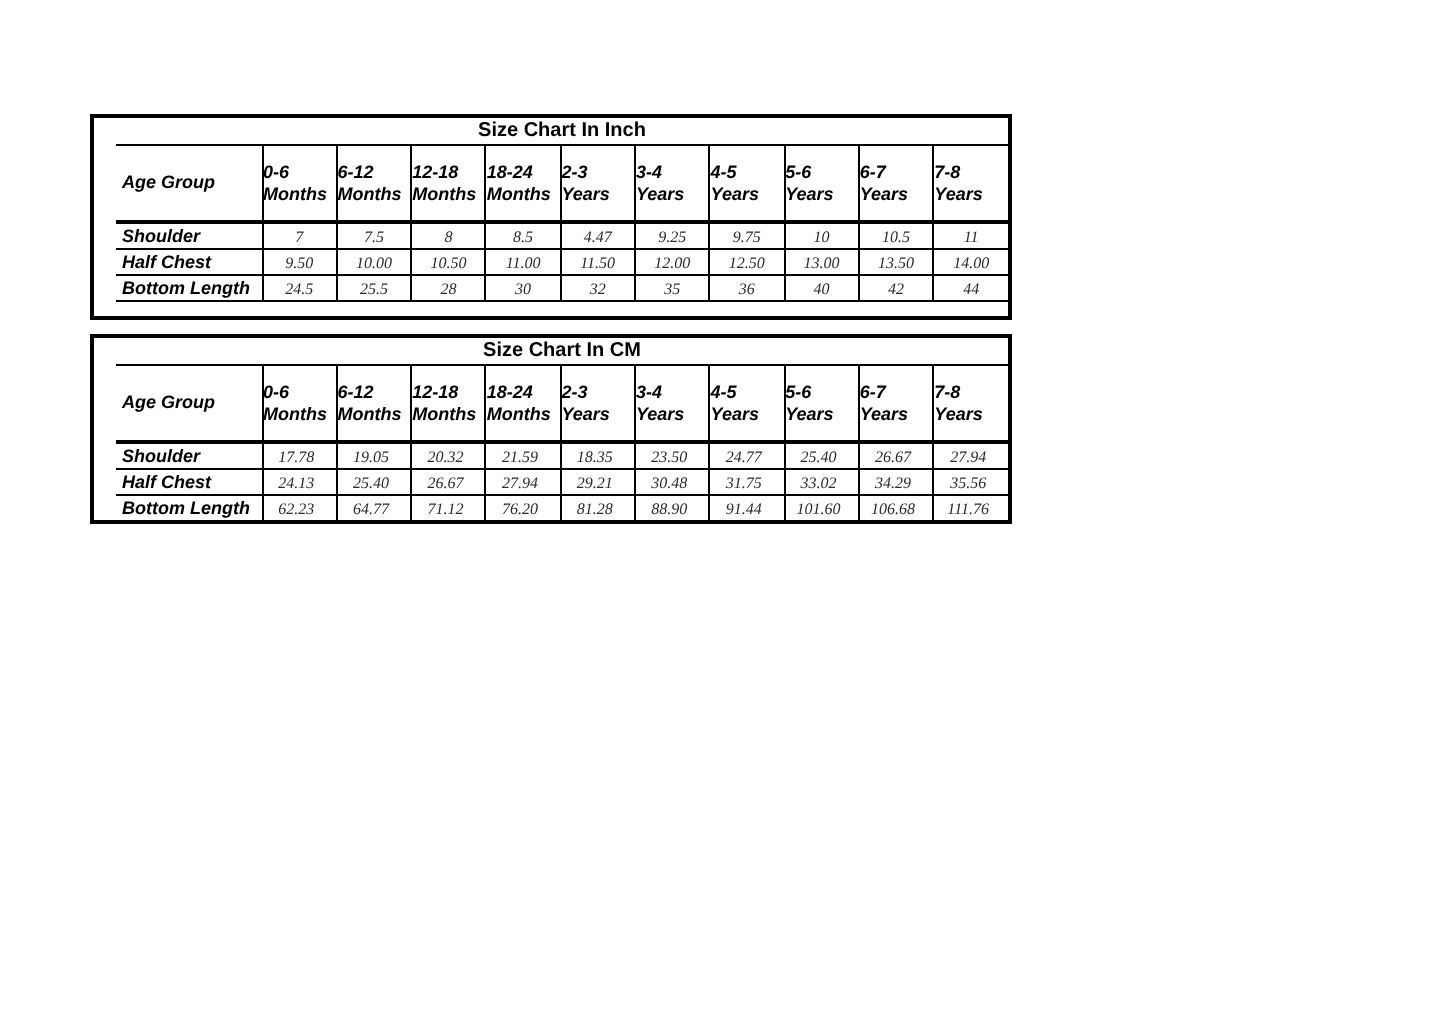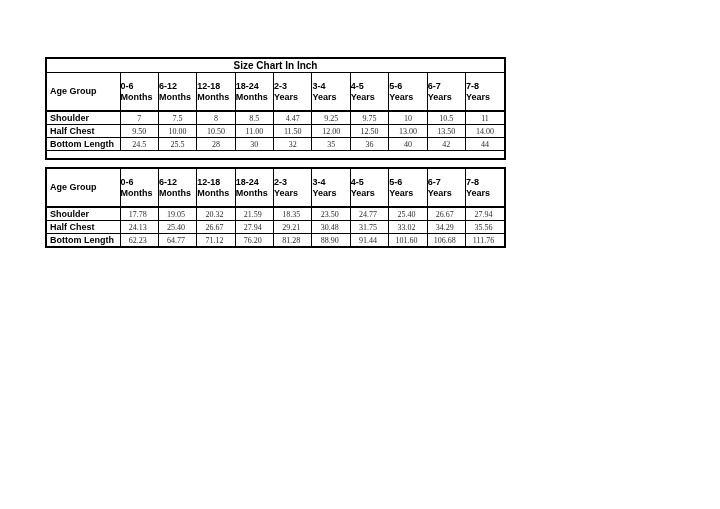--- a/index.html
+++ b/index.html
@@ -18,37 +18,39 @@
     position: absolute;
     left: 45px;
     top: 57px;
     width: 461px;
   }
   .chart-block {
     box-sizing: border-box;
     width: 461px;
     border: 2px solid #000;
     background: #fff;
+    padding-left: 11px;
   }
   .chart-block + .chart-block {
     margin-top: 7px;
   }
   .chart-title {
     font-size: 10px;
     font-weight: bold;
     color: #000;
     text-align: center;
     padding: 1px 0 1px 0;
     border-bottom: 1px solid #000;
     line-height: 11px;
   }
   table.size-table {
     border-collapse: collapse;
     table-layout: fixed;
     width: 100%;
+    font-style: italic;
   }
   table.size-table th,
   table.size-table td {
     border: 1px solid #000;
     padding: 0;
     overflow: hidden;
   }
   
   table.size-table tr > :first-child { border-left: 0; }
   table.size-table tr > :last-child  { border-right: 0; }
@@ -178,20 +180,21 @@
             <td class="num-center">40</td>
             <td class="num-center">42</td>
             <td class="num-center">44</td>
           </tr>
         </tbody>
       </table>
     <div class="spacer-row"></div>
   </div>
 
   <div class="chart-block cm">
+    <div class="chart-title">Size Chart In CM</div>
     <table class="size-table">
         <colgroup>
           <col style="width: 73px;">
           <col>
           <col>
           <col>
           <col>
           <col>
           <col>
           <col>

